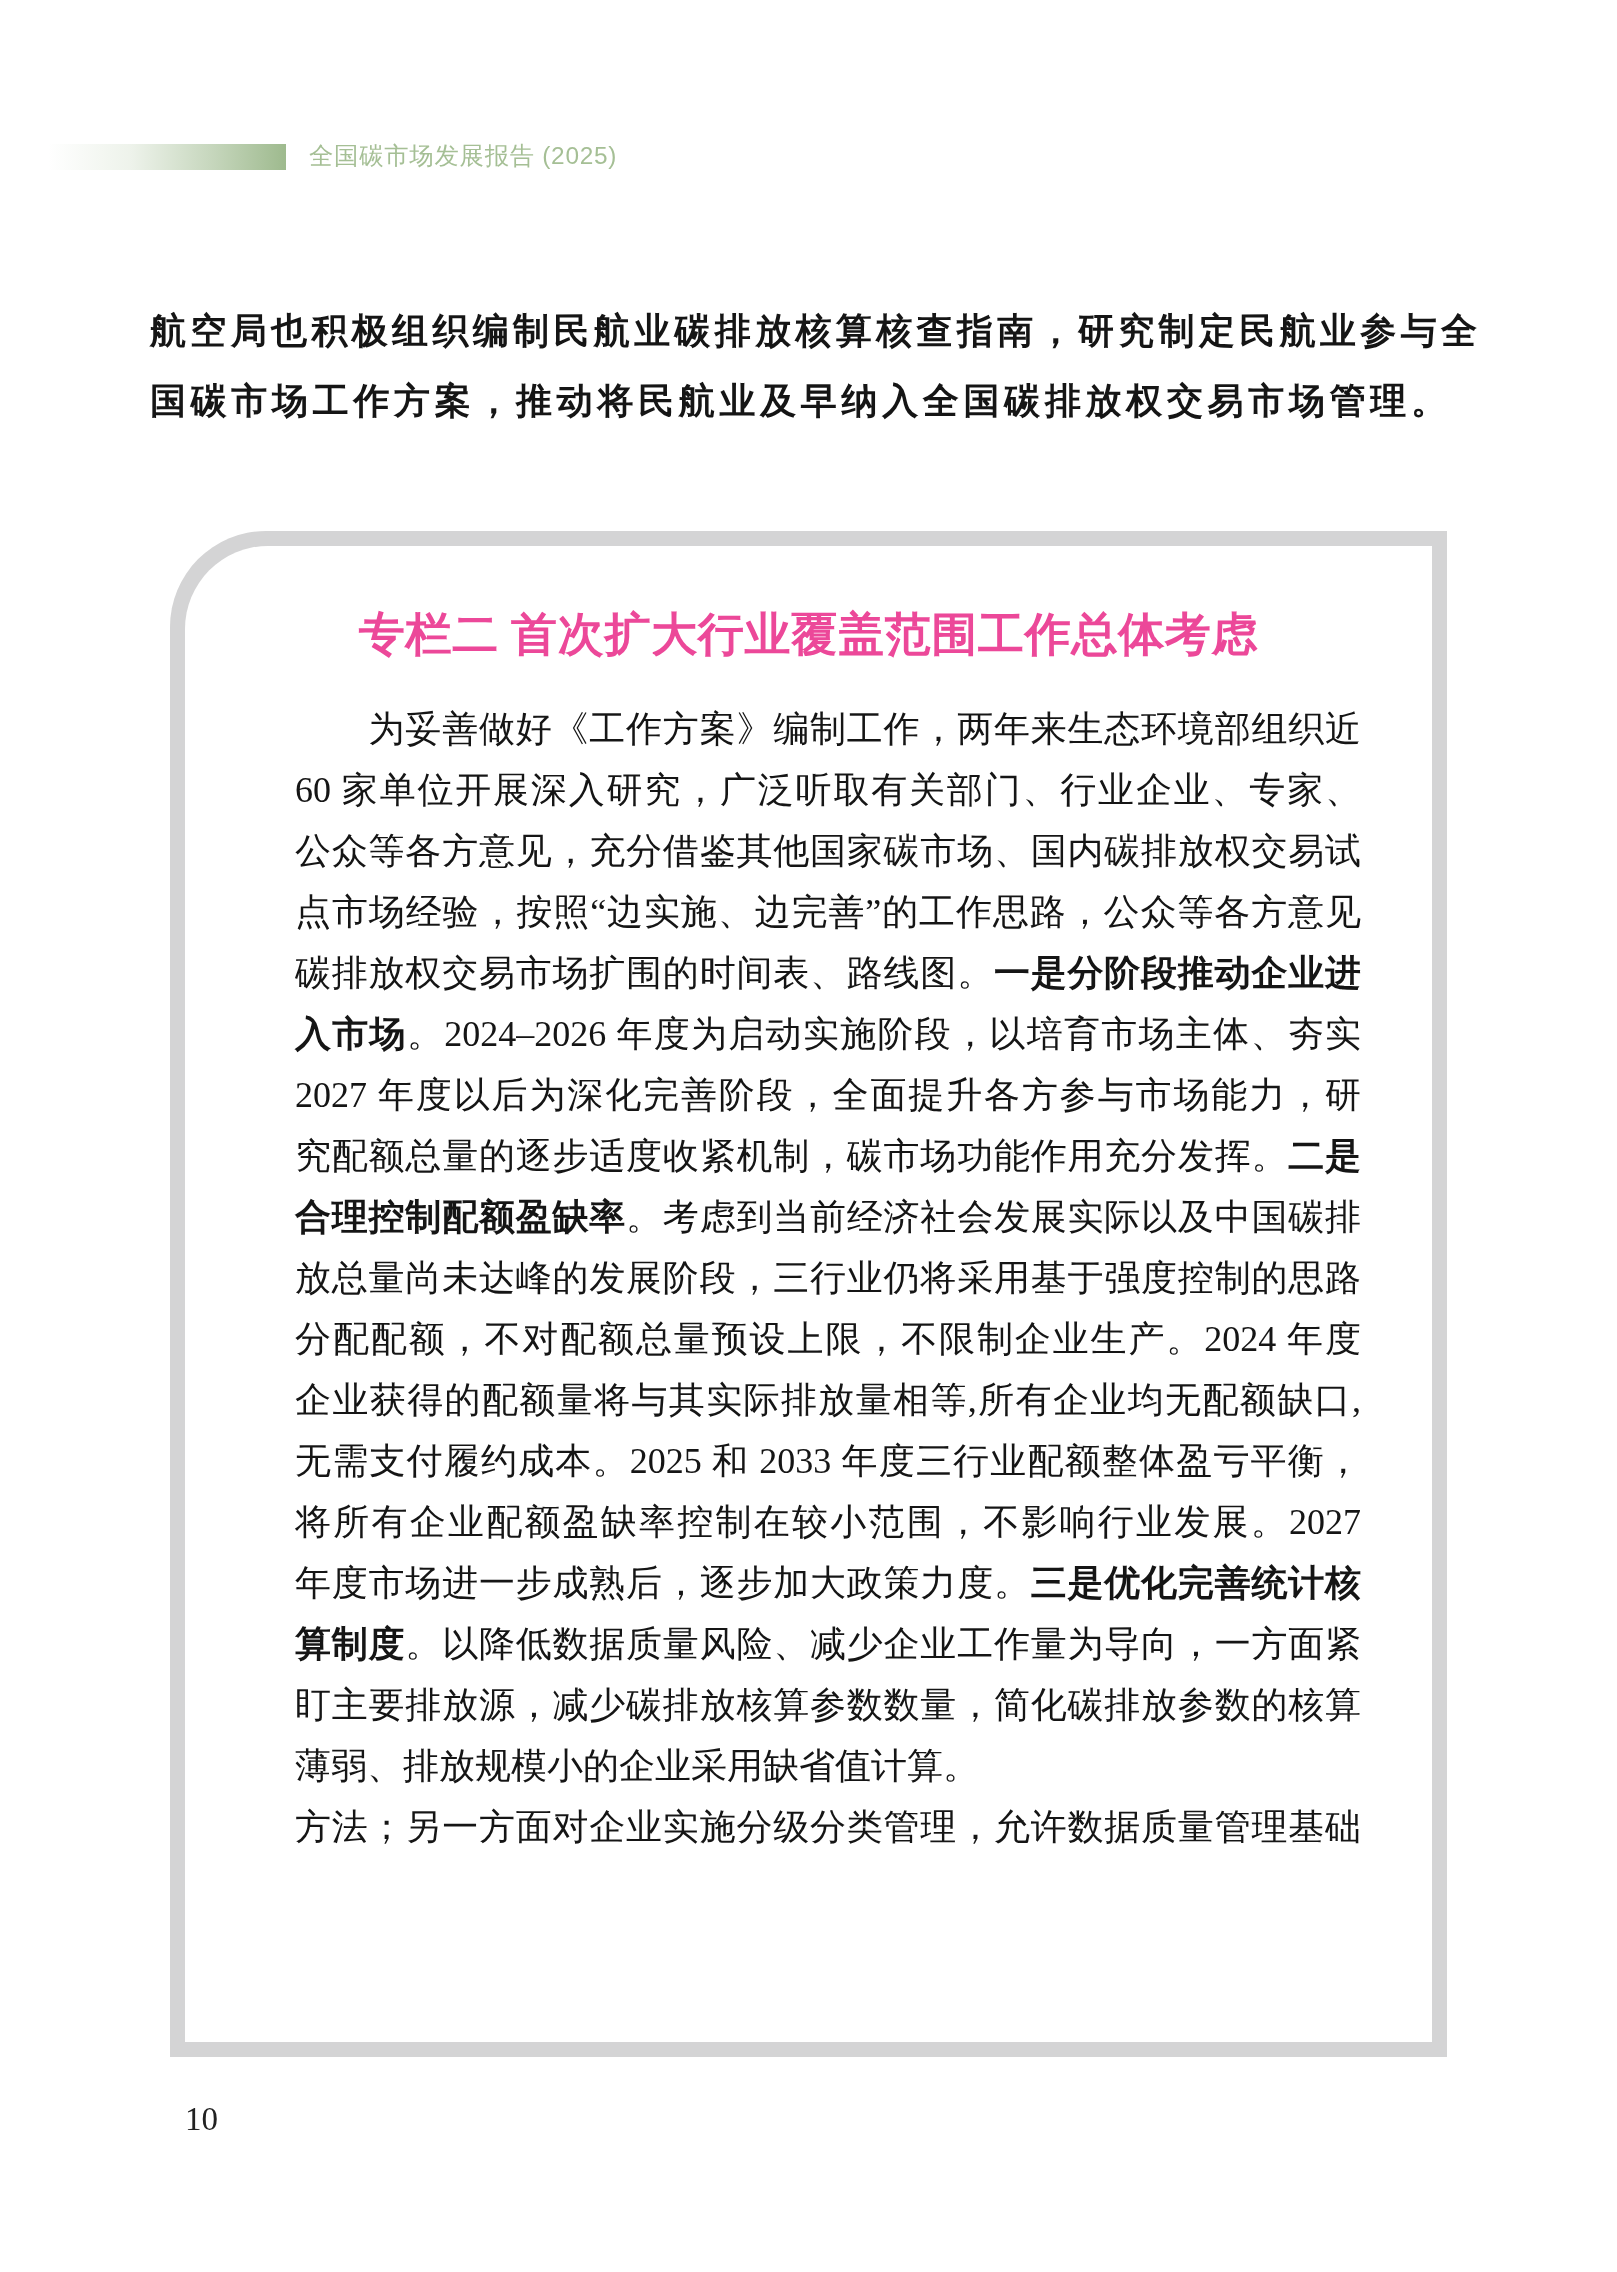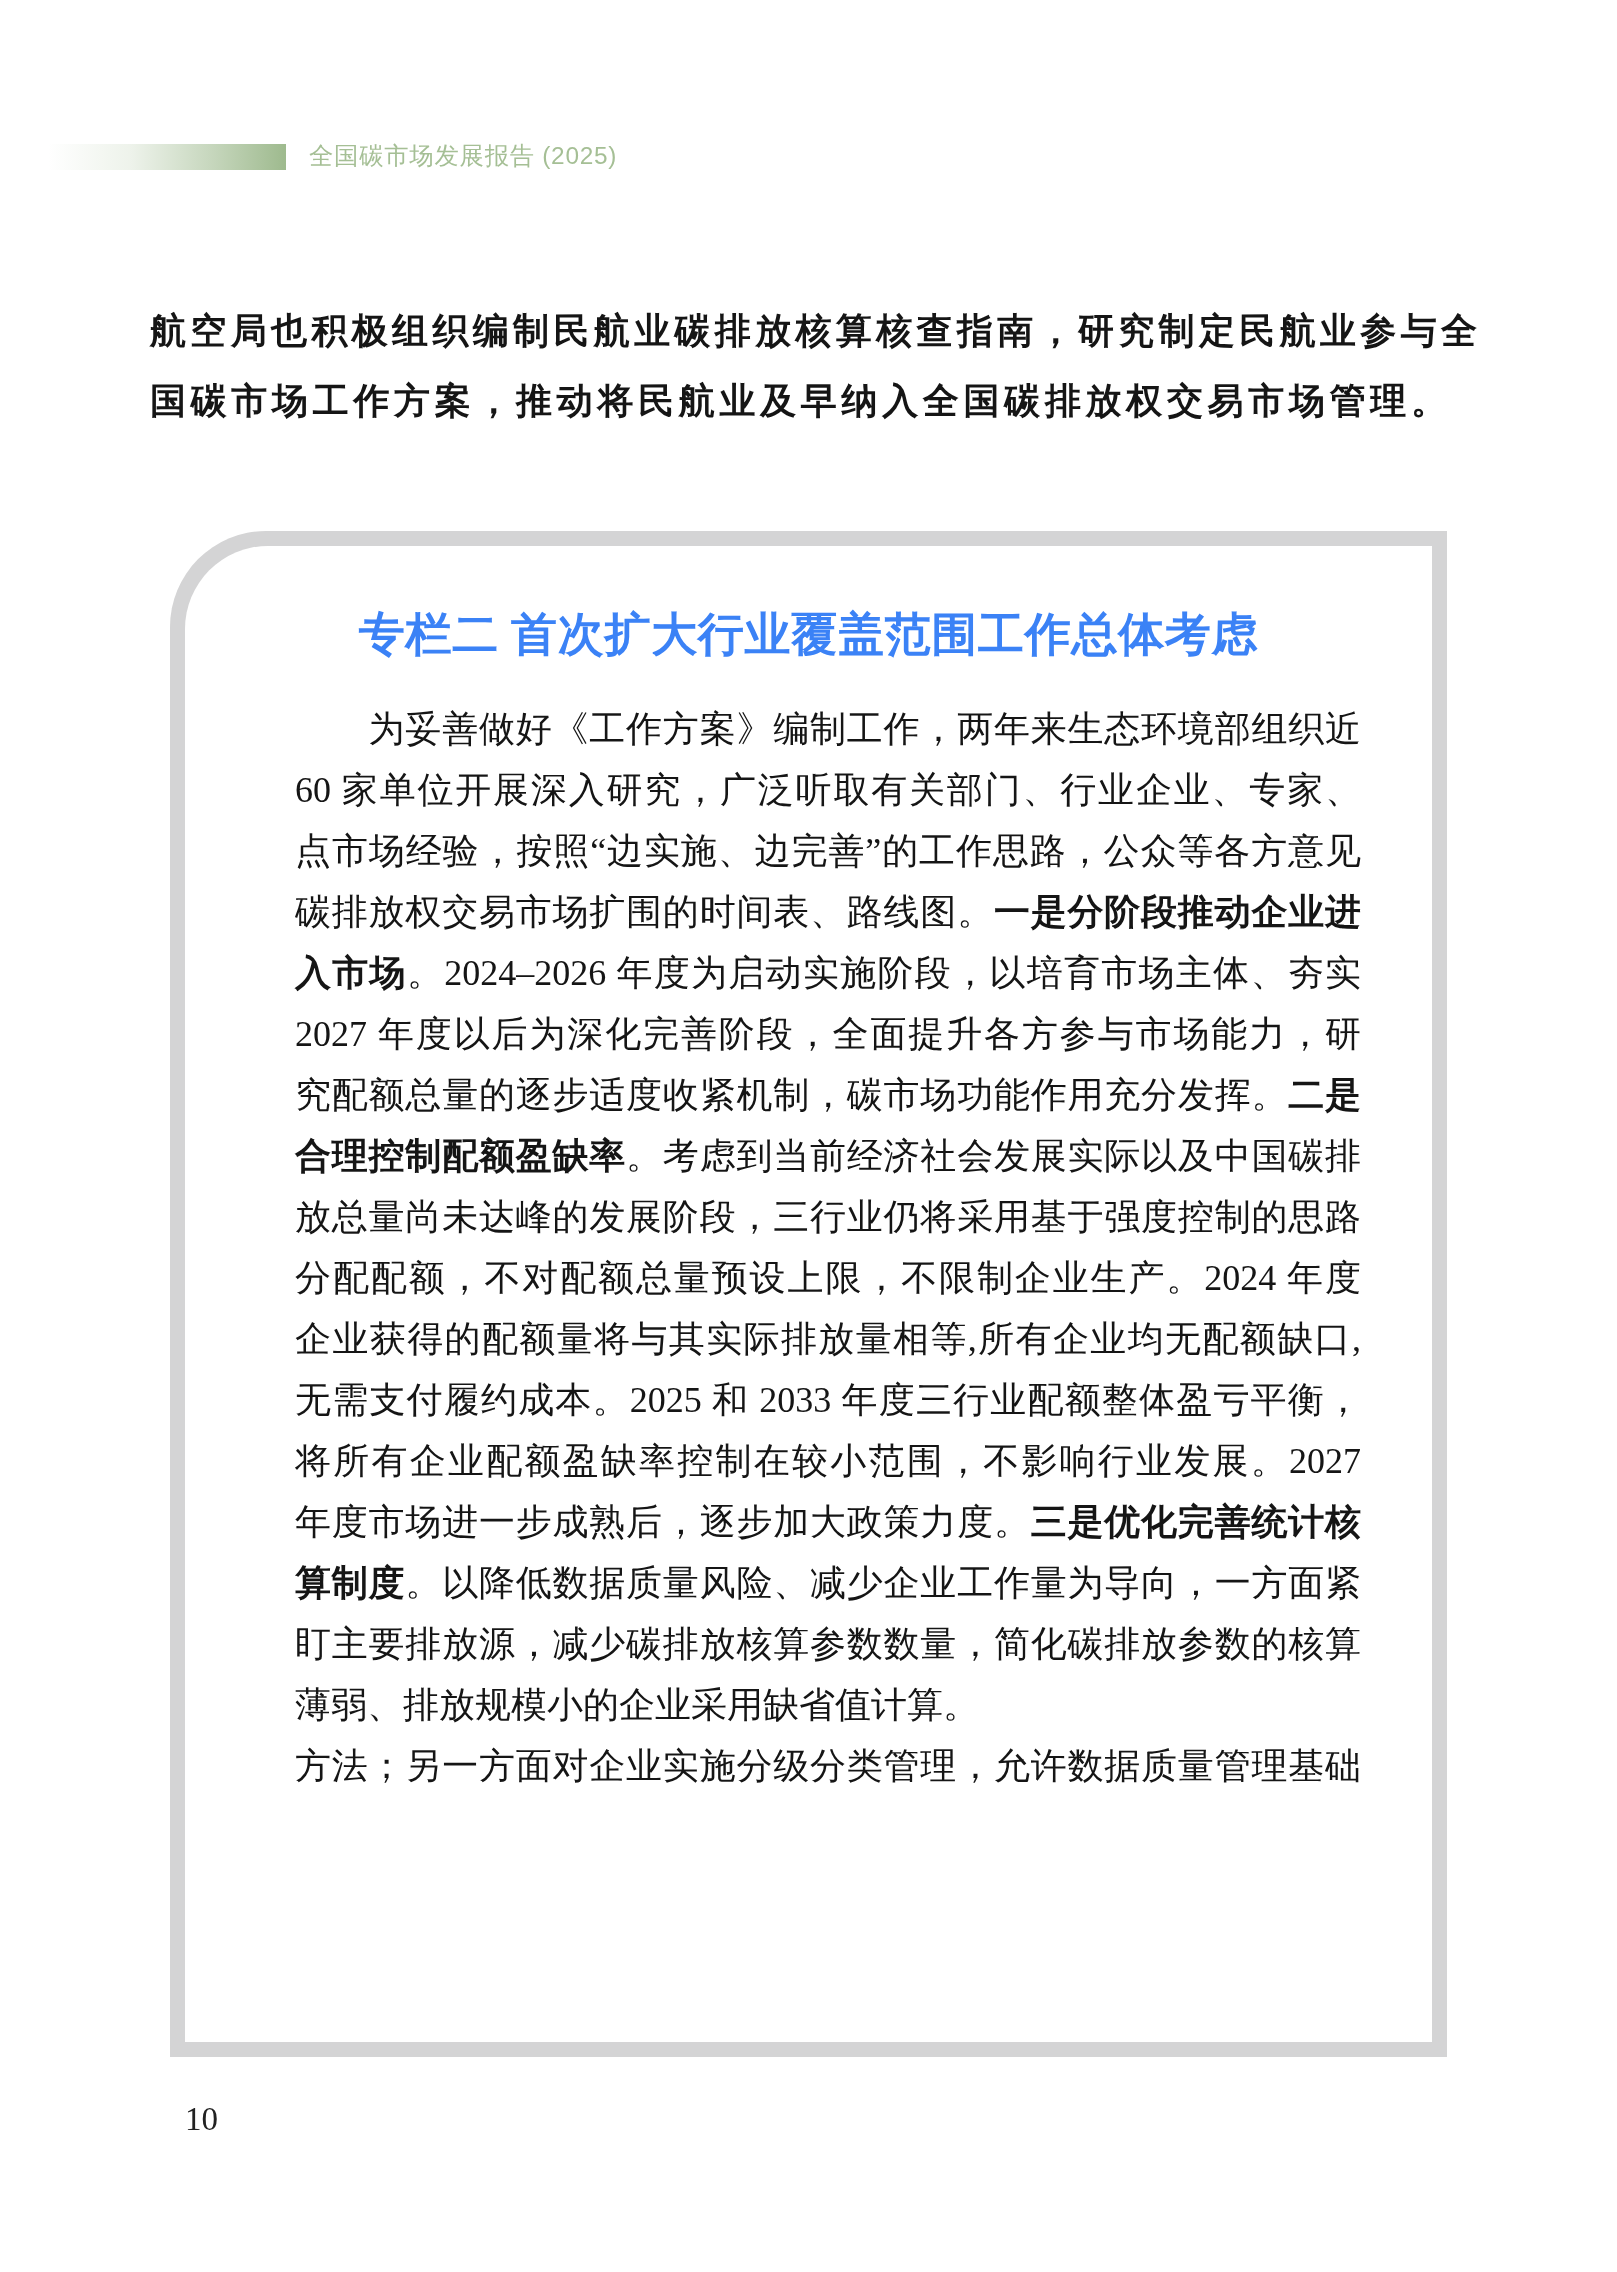--- a/index.html
+++ b/index.html
@@ -32,21 +32,21 @@
   .box-frame {
     position:absolute; left:170px; top:531px; width:1277px; height:1526px;
     background:#d4d4d5; border-top-left-radius:96px;
   }
   .box-inner {
     position:absolute; left:15px; top:15px; width:1247px; height:1496px;
     background:#ffffff; border-top-left-radius:83px;
   }
   .box-title {
     position:absolute; left:0; top:62px; width:100%; text-align:center;
-    font-size:46px; line-height:53px; font-weight:bold; color:#3b82f6;
+    font-size:46px; line-height:53px; font-weight:bold; color:#ec4899;
     letter-spacing:0.7px; white-space:nowrap;
   }
   .box-body { position:absolute; left:110px; top:153px; width:1066px; }
   .box-line {
     height:61px; line-height:61px; font-size:36px; color:#151515;
     text-align:left; white-space:nowrap;
   }
   .box-line.full { text-align:justify; text-align-last:justify; white-space:normal; }
   .box-line .b { font-weight:bold; }
 
@@ -67,20 +67,21 @@
       <div class="para-line l0">航空局也积极组织编制民航业碳排放核算核查指南，研究制定民航业参与全</div>
       <div class="para-line l1">国碳市场工作方案，推动将民航业及早纳入全国碳排放权交易市场管理。</div>
     </div>
 
   <div class="box-frame">
     <div class="box-inner">
       <div class="box-title">专栏二 首次扩大行业覆盖范围工作总体考虑</div>
       <div class="box-body">
           <div class="box-line full"><span>　　为妥善做好《工作方案》编制工作，两年来生态环境部组织近</span></div>
           <div class="box-line full"><span>60 家单位开展深入研究，广泛听取有关部门、行业企业、专家、</span></div>
+          <div class="box-line full"><span>公众等各方意见，充分借鉴其他国家碳市场、国内碳排放权交易试</span></div>
           <div class="box-line full"><span>点市场经验，按照“边实施、边完善”的工作思路，公众等各方意见</span></div>
           <div class="box-line full"><span>碳排放权交易市场扩围的时间表、路线图。</span><span class="b">一是分阶段推动企业进</span></div>
           <div class="box-line full"><span class="b">入市场</span><span>。2024–2026 年度为启动实施阶段，以培育市场主体、夯实</span></div>
           <div class="box-line full"><span>2027 年度以后为深化完善阶段，全面提升各方参与市场能力，研</span></div>
           <div class="box-line full"><span>究配额总量的逐步适度收紧机制，碳市场功能作用充分发挥。</span><span class="b">二是</span></div>
           <div class="box-line full"><span class="b">合理控制配额盈缺率</span><span>。考虑到当前经济社会发展实际以及中国碳排</span></div>
           <div class="box-line full"><span>放总量尚未达峰的发展阶段，三行业仍将采用基于强度控制的思路</span></div>
           <div class="box-line full"><span>分配配额，不对配额总量预设上限，不限制企业生产。2024 年度</span></div>
           <div class="box-line full"><span>企业获得的配额量将与其实际排放量相等,所有企业均无配额缺口,</span></div>
           <div class="box-line full"><span>无需支付履约成本。2025 和 2033 年度三行业配额整体盈亏平衡，</span></div>

